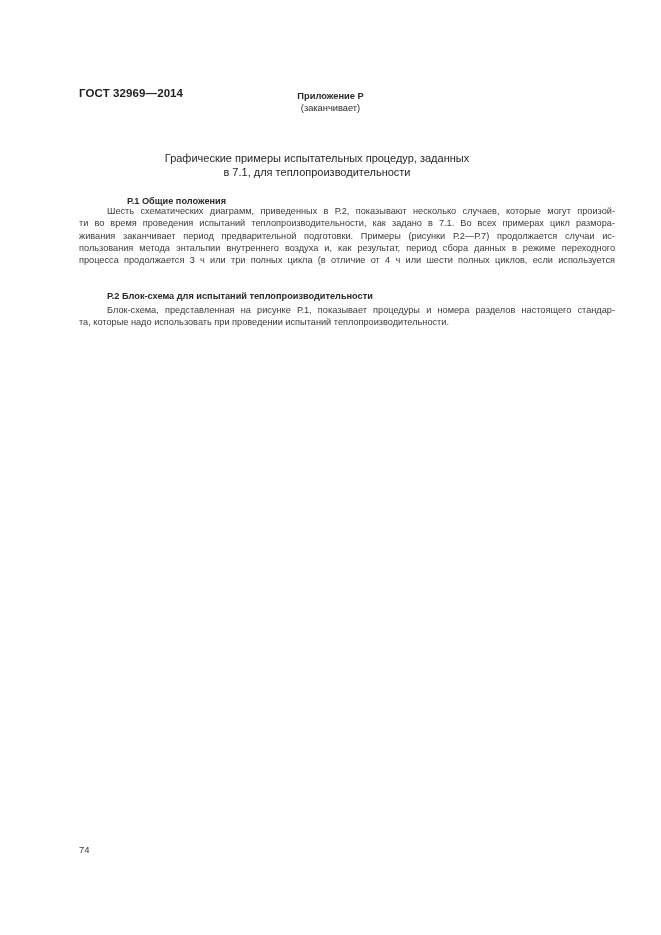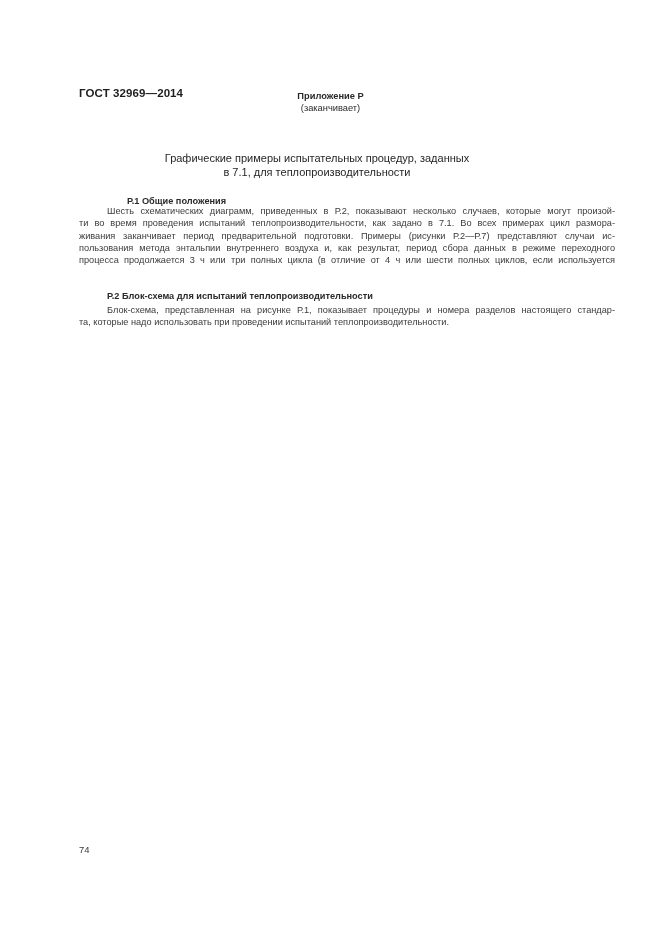--- a/index.html
+++ b/index.html
@@ -109,21 +109,21 @@
   <div class="title">
     <div>Графические примеры испытательных процедур, заданных</div>
     <div>в 7.1, для теплопроизводительности</div>
   </div>
 
   <div class="section-heading" style="top:196px;padding-left:20px;">Р.1 Общие положения</div>
 
   <div class="para" style="top:199px;margin-top:6px;">
     <span class="line first">Шесть схематических диаграмм, приведенных в Р.2, показывают несколько случаев, которые могут произой-</span>
     <span class="line">ти во время проведения испытаний теплопроизводительности, как задано в 7.1. Во всех примерах цикл размора-</span>
-    <span class="line">живания заканчивает период предварительной подготовки. Примеры (рисунки Р.2—Р.7) представляют случаи ис-</span>
+    <span class="line">живания заканчивает период предварительной подготовки. Примеры (рисунки Р.2—Р.7) продолжается случаи ис-</span>
     <span class="line">пользования метода энтальпии внутреннего воздуха и, как результат, период сбора данных в режиме переходного</span>
     <span class="line">процесса продолжается 3 ч или три полных цикла (в отличие от 4 ч или шести полных циклов, если используется</span>
   </div>
 
   <div class="section-heading" style="top:291px;">Р.2 Блок-схема для испытаний теплопроизводительности</div>
 
   <div class="para" style="top:304px;">
     <span class="line first">Блок-схема, представленная на рисунке Р.1, показывает процедуры и номера разделов настоящего стандар-</span>
     <span class="line last">та, которые надо использовать при проведении испытаний теплопроизводительности.</span>
   </div>

